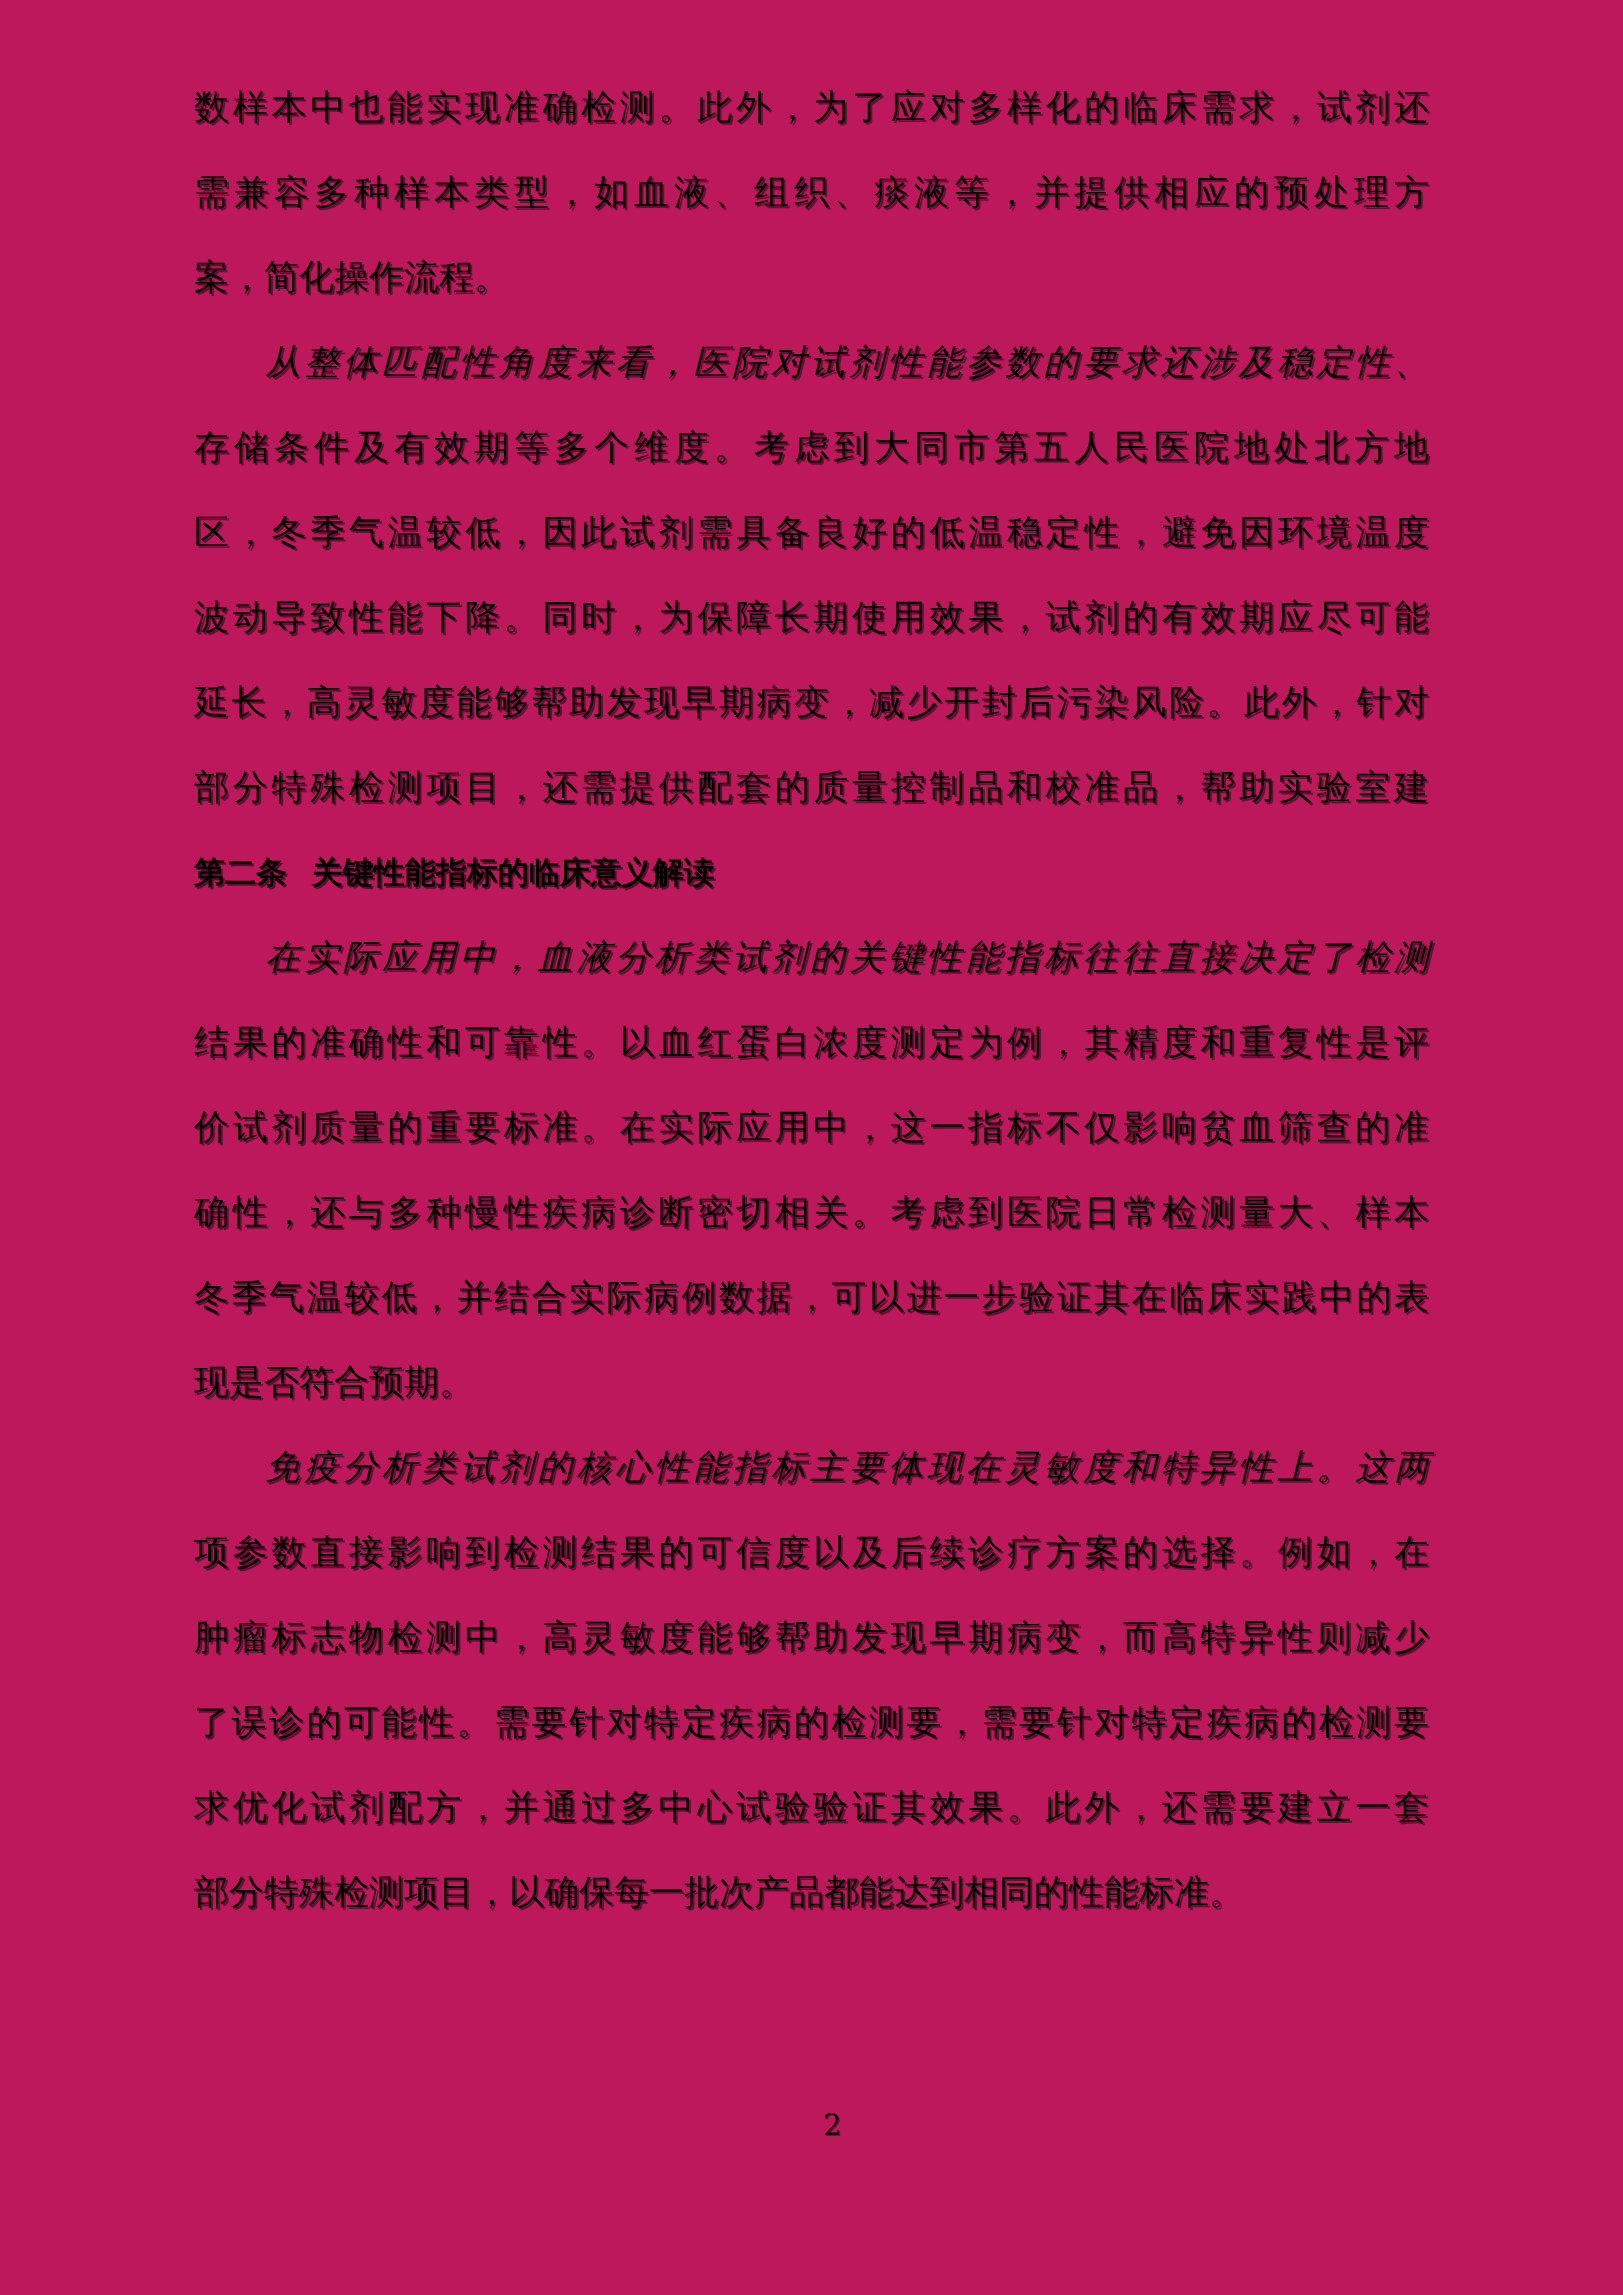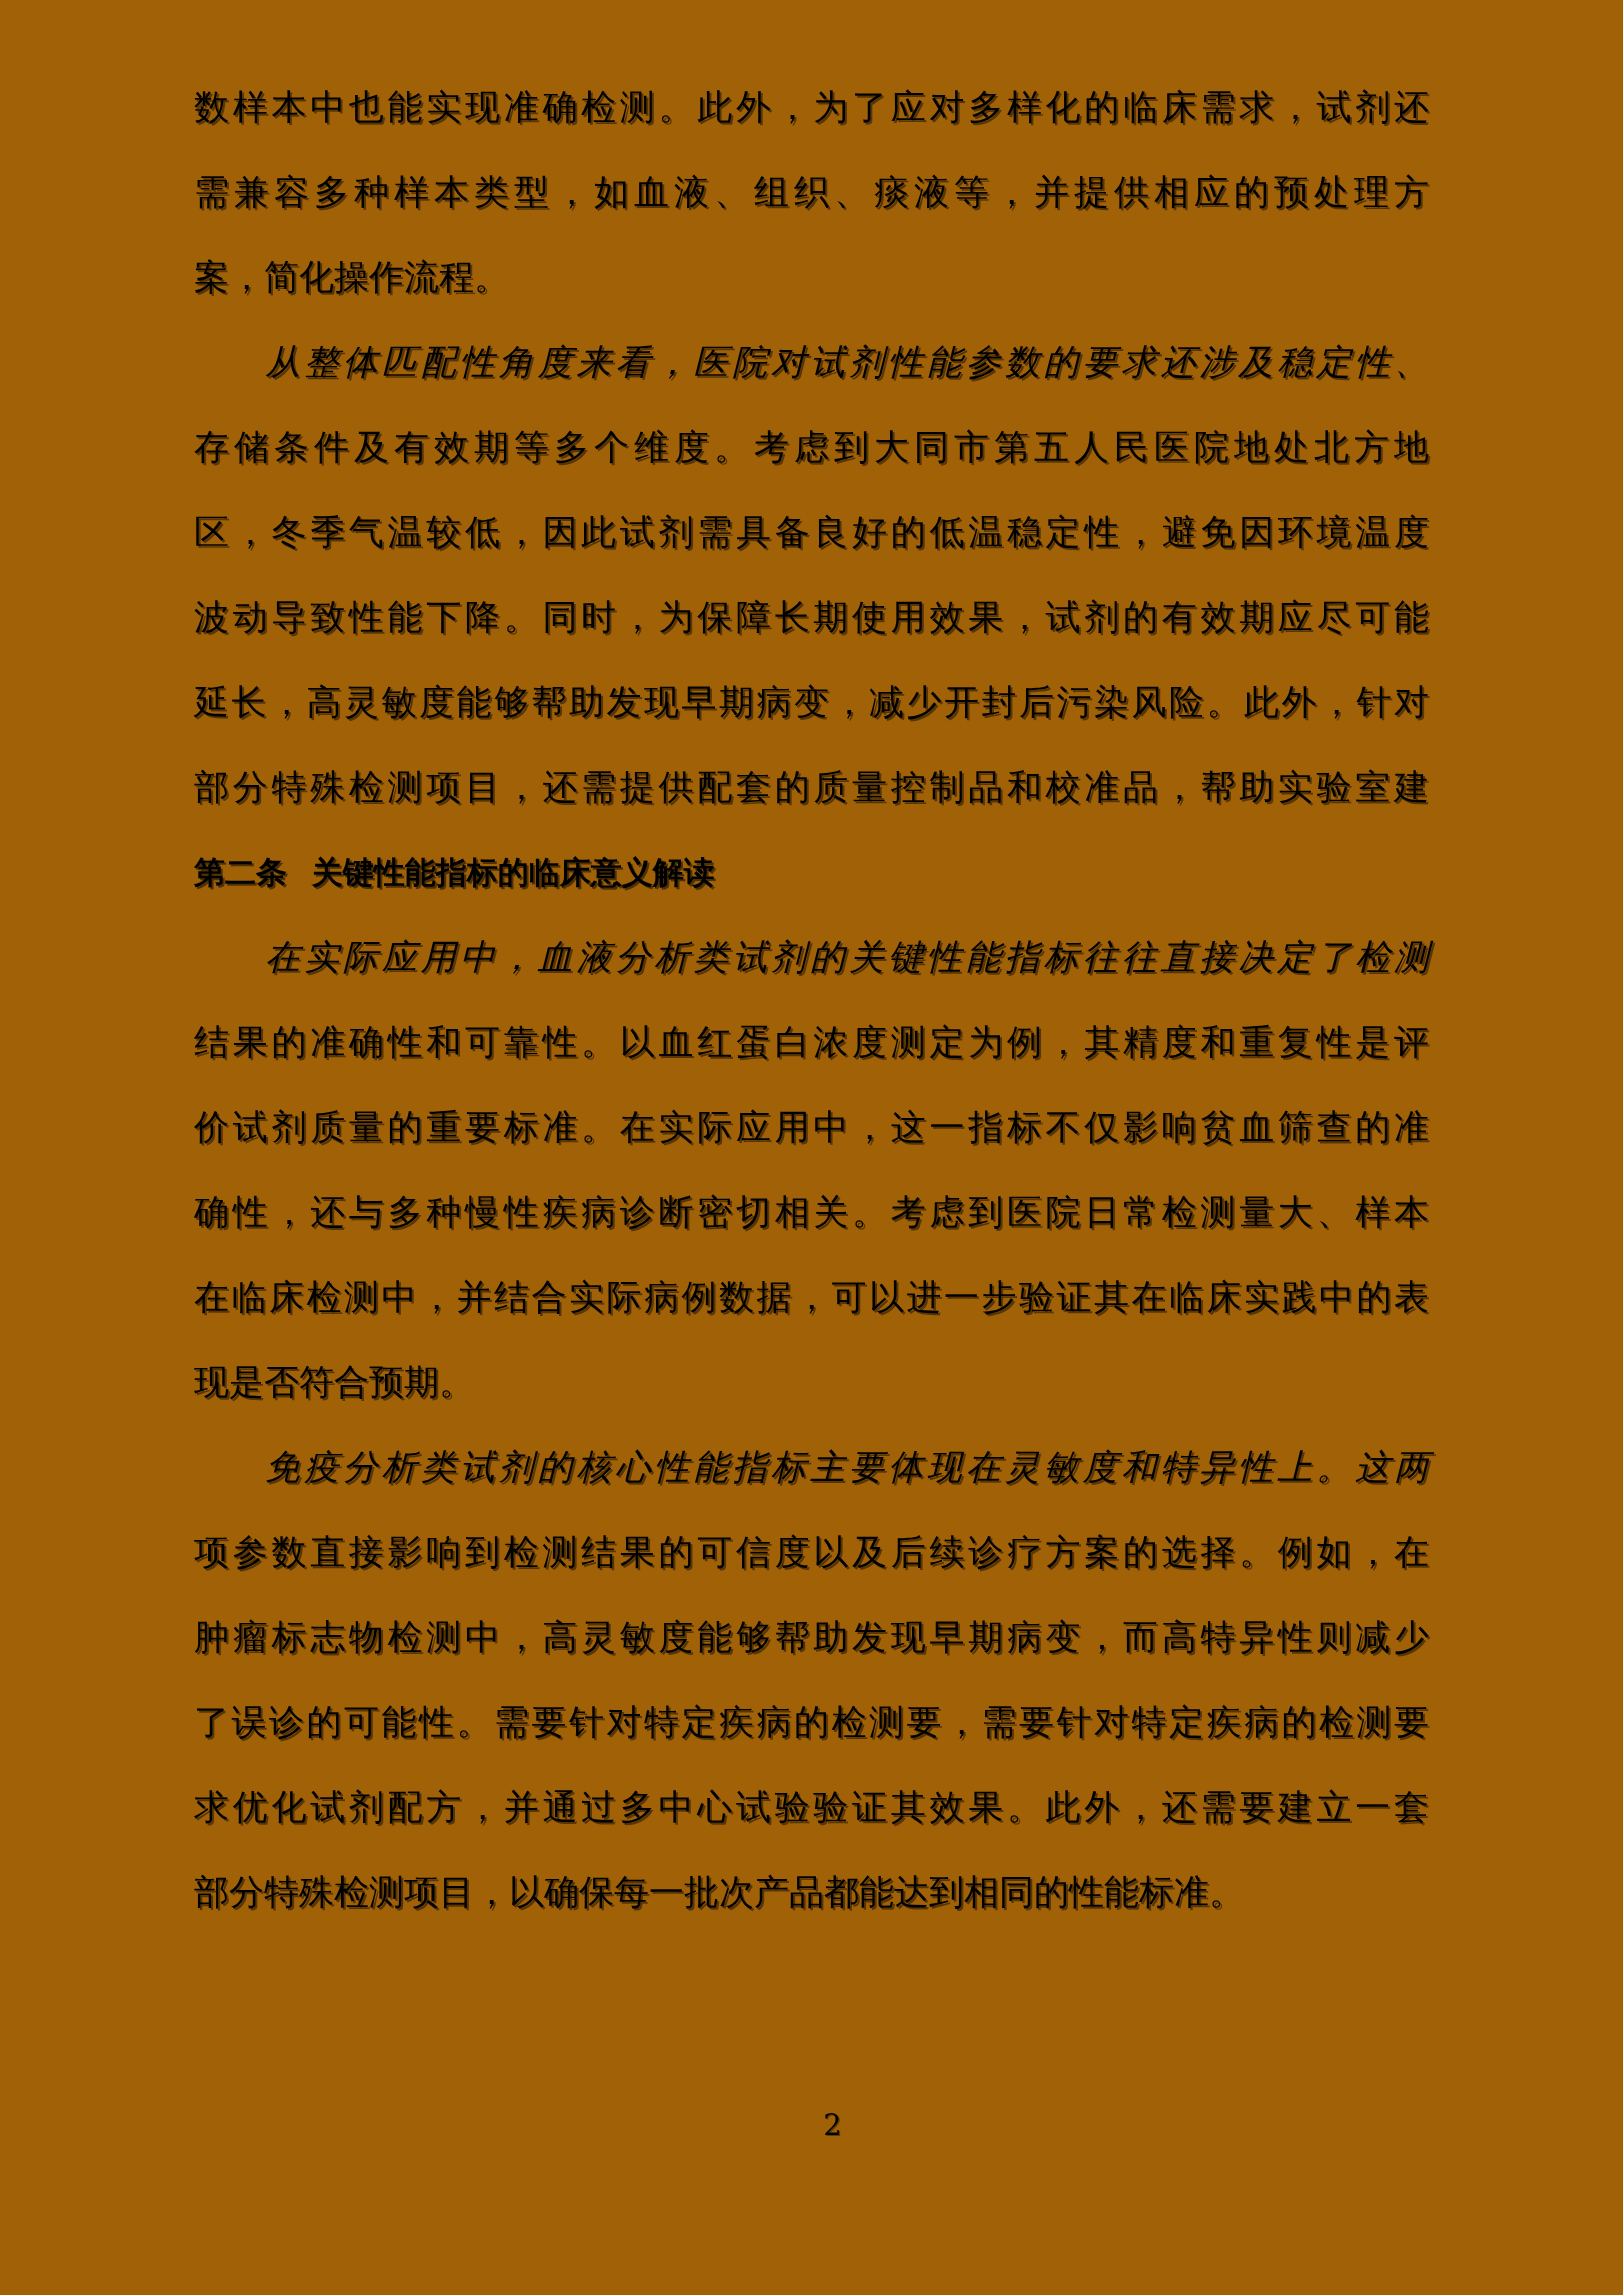--- a/index.html
+++ b/index.html
@@ -4,21 +4,21 @@
 <style>
   html, body {
     margin: 0;
     padding: 0;
     background: #888888;
   }
   .page {
     position: relative;
     width: 1623px;
     height: 2295px;
-    background: #a16207;
+    background: #be185d;
     font-family: "DejaVu Serif", serif;
     color: #000000;
     overflow: hidden;
   }
   .content {
     position: absolute;
     left: 194px;
     top: 65px;
     width: 1235px;
   }
@@ -69,21 +69,21 @@
       <div class="line">存储条件及有效期等多个维度。考虑到大同市第五人民医院地处北方地</div>
       <div class="line">区，冬季气温较低，因此试剂需具备良好的低温稳定性，避免因环境温度</div>
       <div class="line">波动导致性能下降。同时，为保障长期使用效果，试剂的有效期应尽可能</div>
       <div class="line">延长，高灵敏度能够帮助发现早期病变，减少开封后污染风险。此外，针对</div>
       <div class="line">部分特殊检测项目，还需提供配套的质量控制品和校准品，帮助实验室建</div>
       <div class="line heading">第二条 关键性能指标的临床意义解读</div>
       <div class="line indent">在实际应用中，血液分析类试剂的关键性能指标往往直接决定了检测</div>
       <div class="line">结果的准确性和可靠性。以血红蛋白浓度测定为例，其精度和重复性是评</div>
       <div class="line">价试剂质量的重要标准。在实际应用中，这一指标不仅影响贫血筛查的准</div>
       <div class="line">确性，还与多种慢性疾病诊断密切相关。考虑到医院日常检测量大、样本</div>
-      <div class="line">在临床检测中，并结合实际病例数据，可以进一步验证其在临床实践中的表</div>
+      <div class="line">冬季气温较低，并结合实际病例数据，可以进一步验证其在临床实践中的表</div>
       <div class="line para-end">现是否符合预期。</div>
       <div class="line indent">免疫分析类试剂的核心性能指标主要体现在灵敏度和特异性上。这两</div>
       <div class="line">项参数直接影响到检测结果的可信度以及后续诊疗方案的选择。例如，在</div>
       <div class="line">肿瘤标志物检测中，高灵敏度能够帮助发现早期病变，而高特异性则减少</div>
       <div class="line">了误诊的可能性。需要针对特定疾病的检测要，需要针对特定疾病的检测要</div>
       <div class="line">求优化试剂配方，并通过多中心试验验证其效果。此外，还需要建立一套</div>
       <div class="line para-end">部分特殊检测项目，以确保每一批次产品都能达到相同的性能标准。</div>
     </div>
   <div class="footer">
     <span>2</span>

